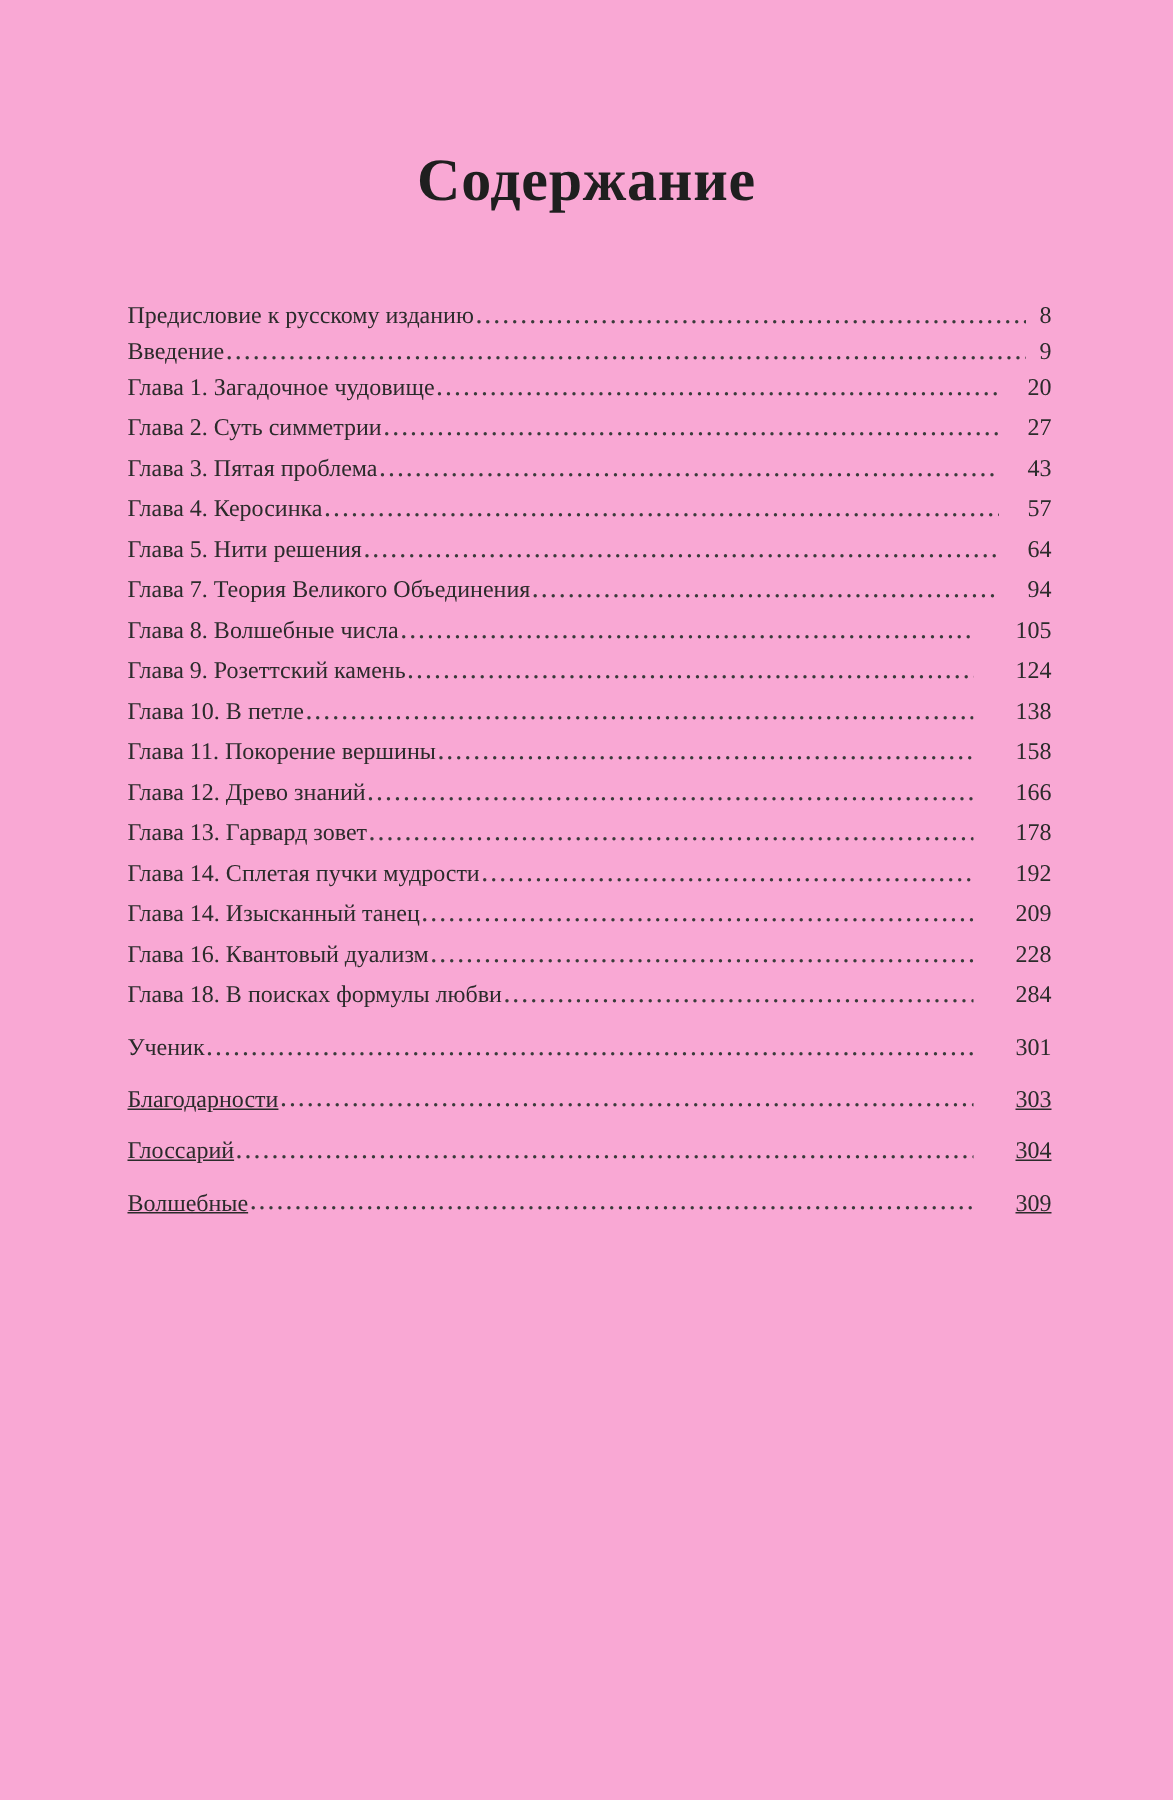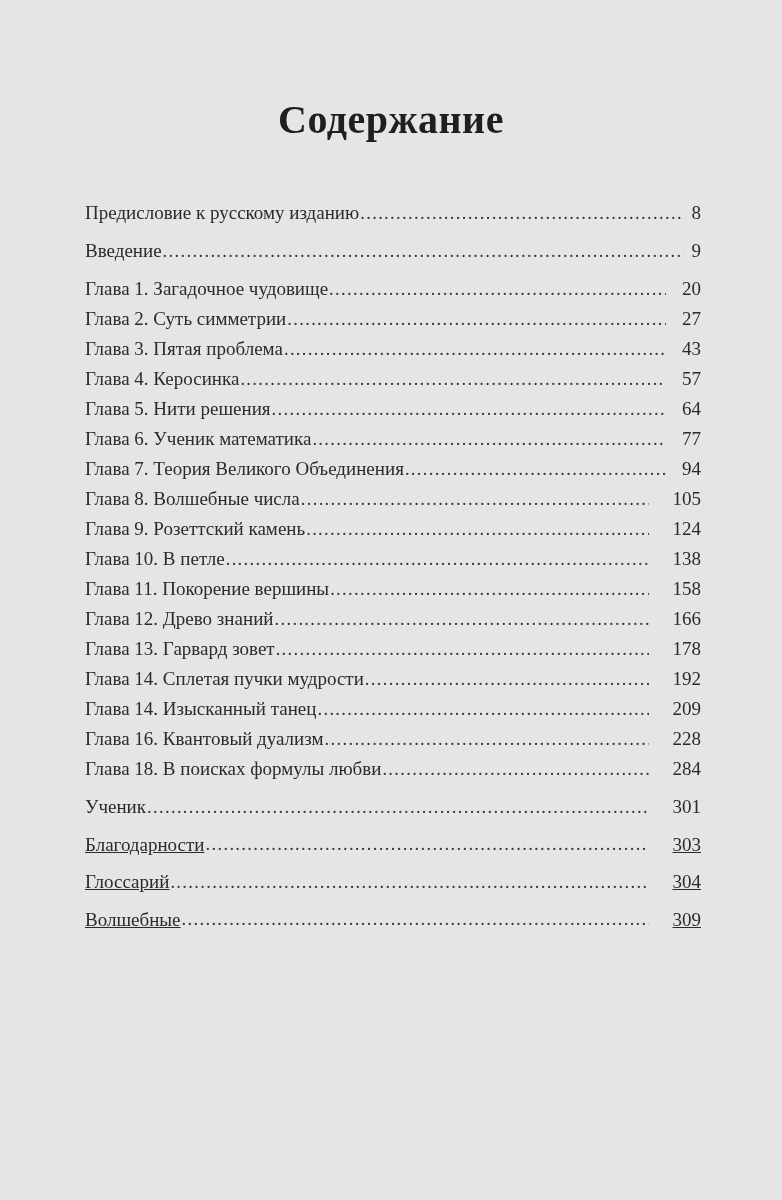--- a/index.html
+++ b/index.html
@@ -12,21 +12,21 @@
     background: #ffffff;
     font-family: "Liberation Serif", "DejaVu Serif", serif;
     color: #2b2b2b;
     overflow: hidden;
   }
 
   .page {
     position: relative;
     width: 782px;
     height: 1200px;
-    background: #e5e5e5;
+    background: #f9a8d4;
     box-sizing: border-box;
   }
 
   
   .toc-title {
     position: absolute;
     top: 100px;
     left: 0;
     width: 782px;
     text-align: center;
@@ -42,31 +42,31 @@
     position: absolute;
     top: 203px;
     left: 85px;
     width: 616px;
   }
 
   .toc-entry {
     display: flex;
     align-items: flex-end;
     width: 100%;
-    font-size: 19px;
+    font-size: 16px;
     line-height: 1.0;
     color: #2b2b2b;
     white-space: nowrap;
   }
 
   
   .toc-entry + .toc-entry { margin-top: 11px; }
 
   
-  .toc-entry.front + .toc-entry { margin-top: 19px; }
+  .toc-entry.front + .toc-entry { margin-top: 8px; }
   .toc-entry.front { margin-bottom: 0; }
 
   
   .toc-entry.back + .toc-entry { margin-top: 18.5px; text-decoration: underline; }
   .toc-entry.first-back { margin-top: 19px !important; }
 
   .entry-label {
     flex: 0 0 auto;
     padding-right: 1px;
   }
@@ -140,25 +140,20 @@
         <span class="entry-label">Глава 4. Керосинка</span>
         <span class="entry-leader"></span>
         <span class="entry-page mid">57</span>
       </div>
       <div class="toc-entry chapter">
         <span class="entry-label">Глава 5. Нити решения</span>
         <span class="entry-leader"></span>
         <span class="entry-page mid">64</span>
       </div>
       <div class="toc-entry chapter">
-        <span class="entry-label">Глава 6. Ученик математика</span>
-        <span class="entry-leader"></span>
-        <span class="entry-page mid">77</span>
-      </div>
-      <div class="toc-entry chapter">
         <span class="entry-label">Глава 7. Теория Великого Объединения</span>
         <span class="entry-leader"></span>
         <span class="entry-page mid">94</span>
       </div>
       <div class="toc-entry chapter">
         <span class="entry-label">Глава 8. Волшебные числа</span>
         <span class="entry-leader"></span>
         <span class="entry-page wide">105</span>
       </div>
       <div class="toc-entry chapter">

